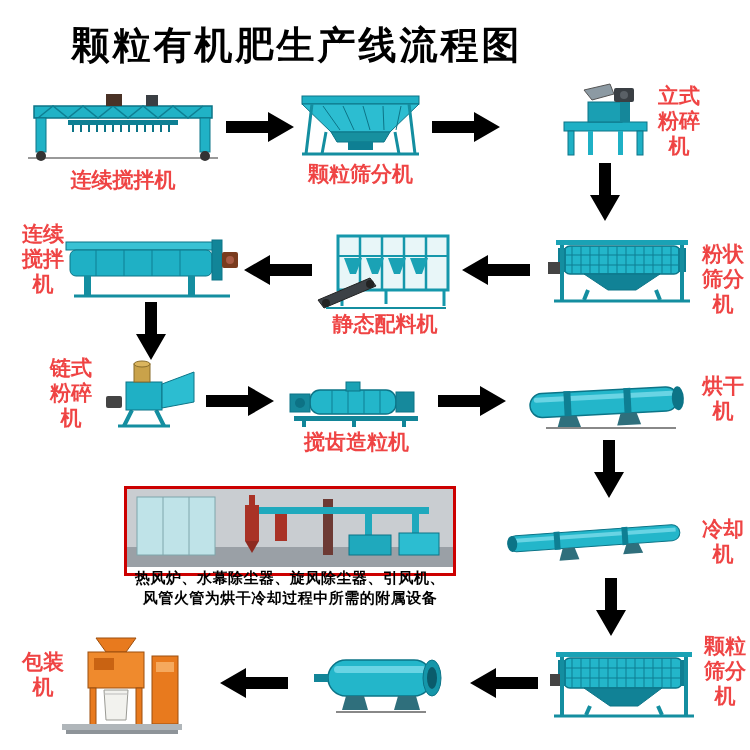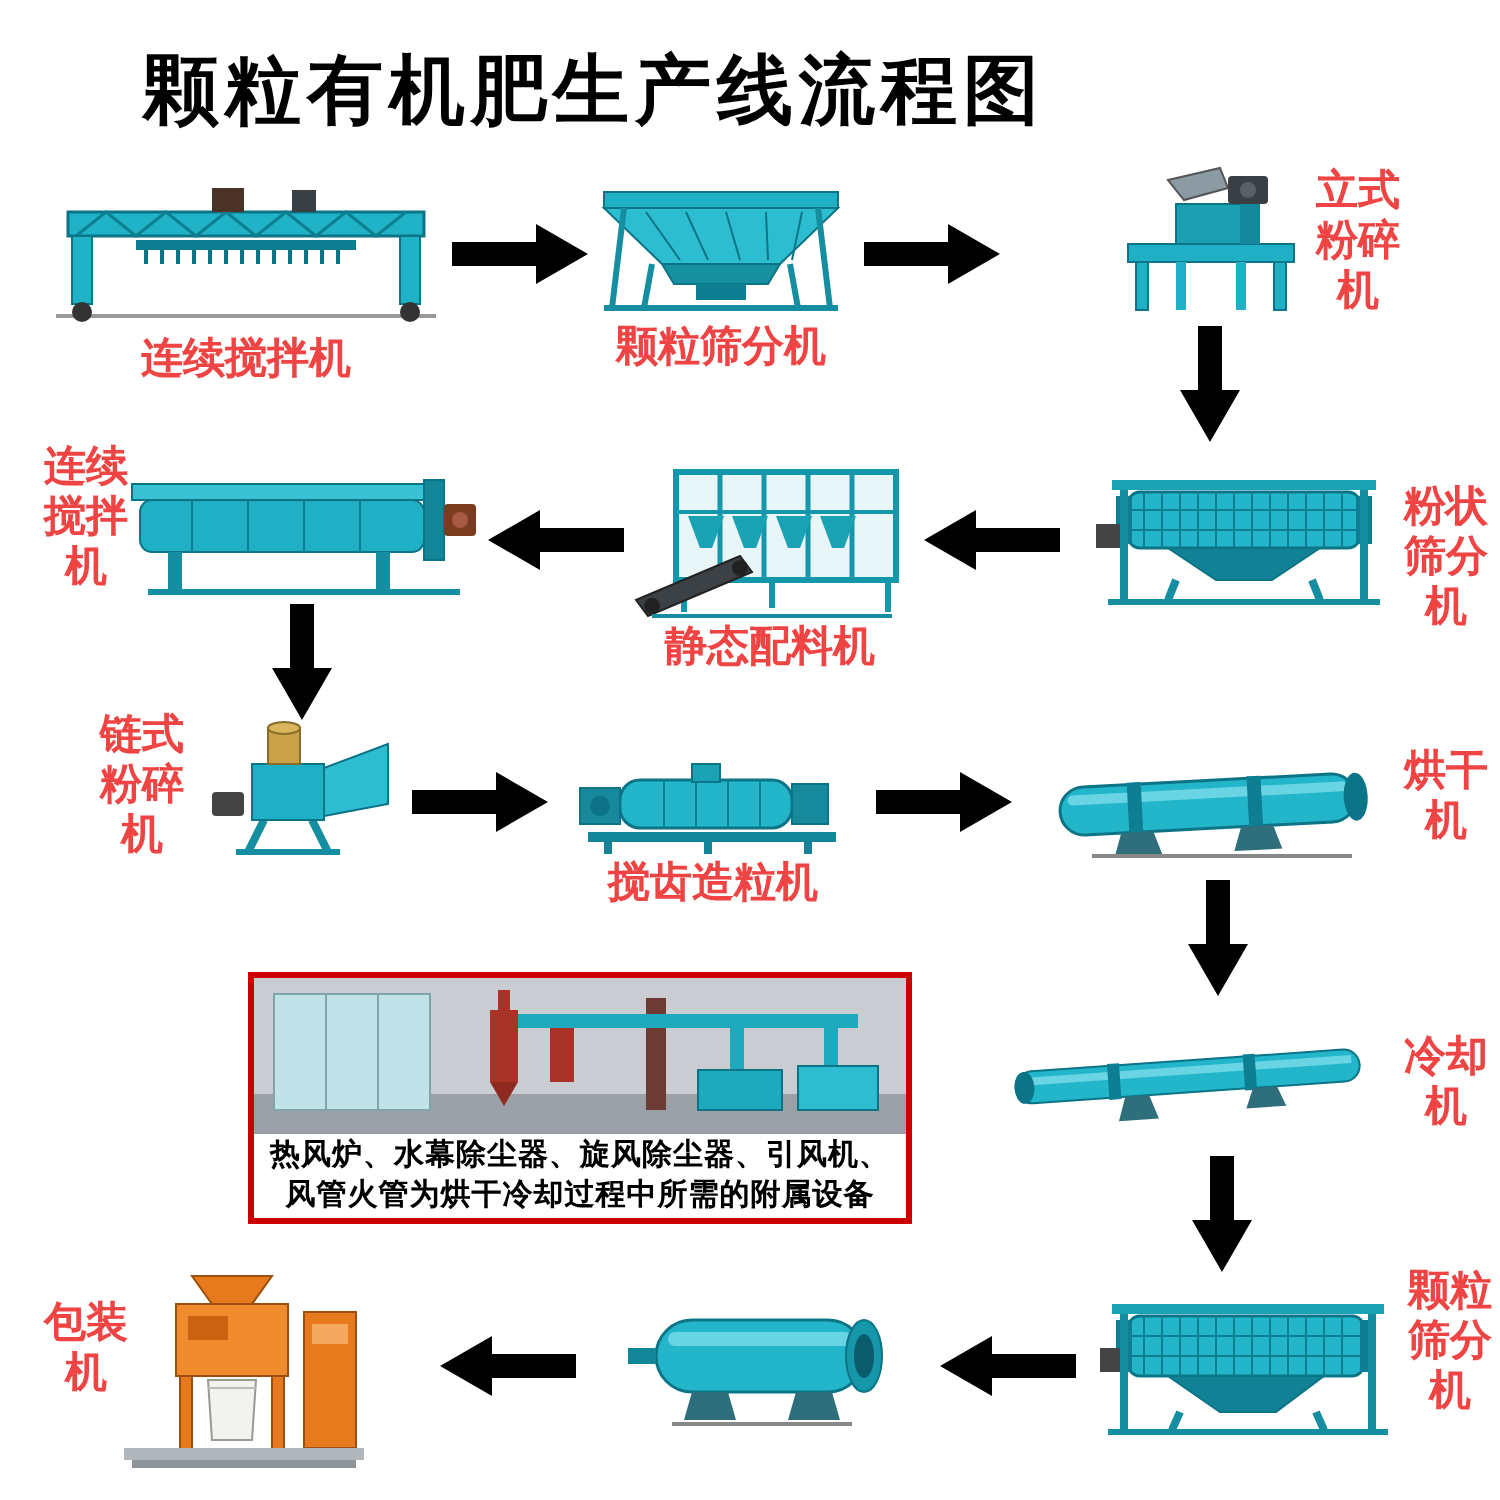--- a/index.html
+++ b/index.html
@@ -206,21 +206,21 @@
     </svg>
   </div>
   <div class="abs mlabel vlabel" style="left:700px; top:374px;">烘干机</div>
 
   <div class="abs" style="left:594px; top:440px;">
     <svg width="30" height="58" viewBox="0 0 30 58">
         <polygon points="9,0 21,0 21,32 30,32 15,58 0,32 9,32" fill="#000"></polygon>
       </svg>
   </div>
 
-  <div class="abs note-box" style="left:124px; top:486px; width:332px; height:126px;">
+  <div class="abs note-box" style="left:124px; top:486px; width:332px; height:90px;">
     <div>
       <svg width="326" height="78" viewBox="0 0 326 78">
         <rect width="326" height="78" fill="#c9cdd1"></rect>
         <rect y="58" width="326" height="20" fill="#9aa0a6"></rect>
         <rect x="10" y="8" width="78" height="58" fill="#bfe3e8" stroke="#7fa6ac"></rect>
         <path d="M36 8 v58 M62 8 v58" stroke="#7fa6ac"></path>
         <rect x="196" y="10" width="10" height="56" fill="#6d3a34"></rect>
         <rect x="118" y="16" width="14" height="36" fill="#a93226"></rect>
         <polygon points="118,52 132,52 125,64" fill="#8e2a20"></polygon>
         <rect x="122" y="6" width="6" height="10" fill="#a93226"></rect>

